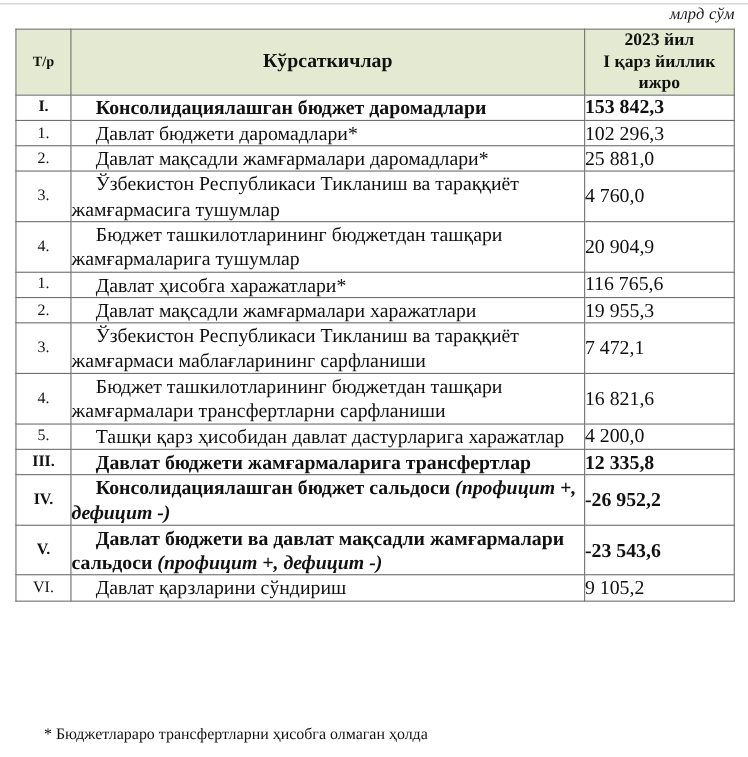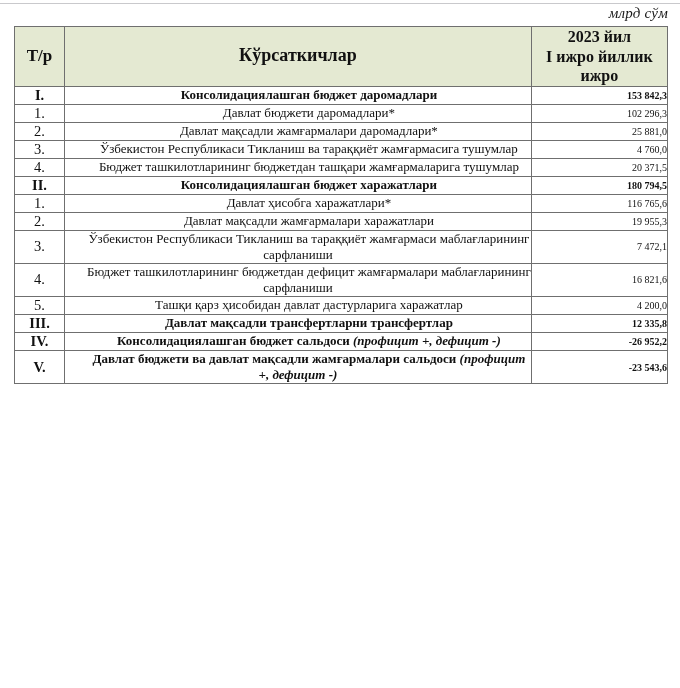--- a/index.html
+++ b/index.html
@@ -58,39 +58,38 @@
   col.c-val  { width: 136px; }
 
   thead th {
     background: #e4e9d2;
     font-weight: bold;
     font-size: 18px;
     text-align: center;
     line-height: 1.22;
     padding: 6px 4px;
   }
-  thead th.h-num { font-size: 17px; margin-top: 24px; }
+  thead th.h-num { font-size: 13px; margin-top: 24px; }
   thead th.h-val { font-size: 16px; }
 
   td.num {
     text-align: center;
     font-size: 14.5px;
     padding: 3px 2px;
     white-space: nowrap;
   }
   td.ind {
-    font-size: 13px;
+    font-size: 18px;
     padding: 4px 8px 4px 10px;
     line-height: 1.24;
     text-indent: 22px;
-    text-align: center;
   }
   td.val {
-    text-align: right;
-    font-size: 10px;
+    text-align: left;
+    font-size: 18px;
     padding: 3px 4px;
     white-space: nowrap;
   }
   tr.section td.num,
   tr.section td.ind,
   tr.section td.val {
     font-weight: bold;
   }
   tr.section td.ind { text-indent: 22px; }
   td.ind i, td.ind em {
@@ -118,21 +117,21 @@
       <col class="c-num">
       <col class="c-ind">
       <col class="c-val">
     </colgroup>
     <thead>
       <tr>
         <th class="h-num">Т/р</th>
         <th class="h-ind">Кўрсаткичлар</th>
         <th class="h-val">
           <span>2023 йил</span><br>
-          <span>I ижро йиллик</span><br>
+          <span>I қарз йиллик</span><br>
           <span>ижро</span>
         </th>
       </tr>
     </thead>
     <tbody id="tbody">
         <tr class="section">
           <td class="num">I.</td>
           <td class="ind">Консолидациялашган бюджет даромадлари</td>
           <td class="val">153 842,3</td>
         </tr>
@@ -147,64 +146,65 @@
           <td class="val">25 881,0</td>
         </tr>
         <tr>
           <td class="num">3.</td>
           <td class="ind">Ўзбекистон Республикаси Тикланиш ва тараққиёт жамғармасига тушумлар</td>
           <td class="val">4 760,0</td>
         </tr>
         <tr>
           <td class="num">4.</td>
           <td class="ind">Бюджет ташкилотларининг бюджетдан ташқари жамғармаларига тушумлар</td>
-          <td class="val">20 371,5</td>
-        </tr>
-        <tr class="section">
-          <td class="num">II.</td>
-          <td class="ind">Консолидациялашган бюджет харажатлари</td>
-          <td class="val">180 794,5</td>
+          <td class="val">20 904,9</td>
         </tr>
         <tr>
           <td class="num">1.</td>
           <td class="ind">Давлат ҳисобга харажатлари*</td>
           <td class="val">116 765,6</td>
         </tr>
         <tr>
           <td class="num">2.</td>
           <td class="ind">Давлат мақсадли жамғармалари харажатлари</td>
           <td class="val">19 955,3</td>
         </tr>
         <tr>
           <td class="num">3.</td>
           <td class="ind">Ўзбекистон Республикаси Тикланиш ва тараққиёт жамғармаси маблағларининг сарфланиши</td>
           <td class="val">7 472,1</td>
         </tr>
         <tr>
           <td class="num">4.</td>
-          <td class="ind">Бюджет ташкилотларининг бюджетдан дефицит жамғармалари маблағларининг сарфланиши</td>
+          <td class="ind">Бюджет ташкилотларининг бюджетдан ташқари жамғармалари трансфертларни сарфланиши</td>
           <td class="val">16 821,6</td>
         </tr>
         <tr>
           <td class="num">5.</td>
           <td class="ind">Ташқи қарз ҳисобидан давлат дастурларига харажатлар</td>
           <td class="val">4 200,0</td>
         </tr>
         <tr class="section">
           <td class="num">III.</td>
-          <td class="ind">Давлат мақсадли трансфертларни трансфертлар</td>
+          <td class="ind">Давлат бюджети жамғармаларига трансфертлар</td>
           <td class="val">12 335,8</td>
         </tr>
         <tr class="section">
           <td class="num">IV.</td>
           <td class="ind"><span>Консолидациялашган бюджет сальдоси </span><i>(профицит +, дефицит -)</i></td>
           <td class="val">-26 952,2</td>
         </tr>
         <tr class="section">
           <td class="num">V.</td>
           <td class="ind"><span>Давлат бюджети ва давлат мақсадли жамғармалари сальдоси </span><i>(профицит +, дефицит -)</i></td>
           <td class="val">-23 543,6</td>
         </tr>
+        <tr>
+          <td class="num">VI.</td>
+          <td class="ind">Давлат қарзларини сўндириш</td>
+          <td class="val">9 105,2</td>
+        </tr>
       </tbody>
   </table>
 
+  <div class="footnote">* Бюджетлараро трансфертларни ҳисобга олмаган ҳолда</div>
 
 </div>
 
 </body></html>

